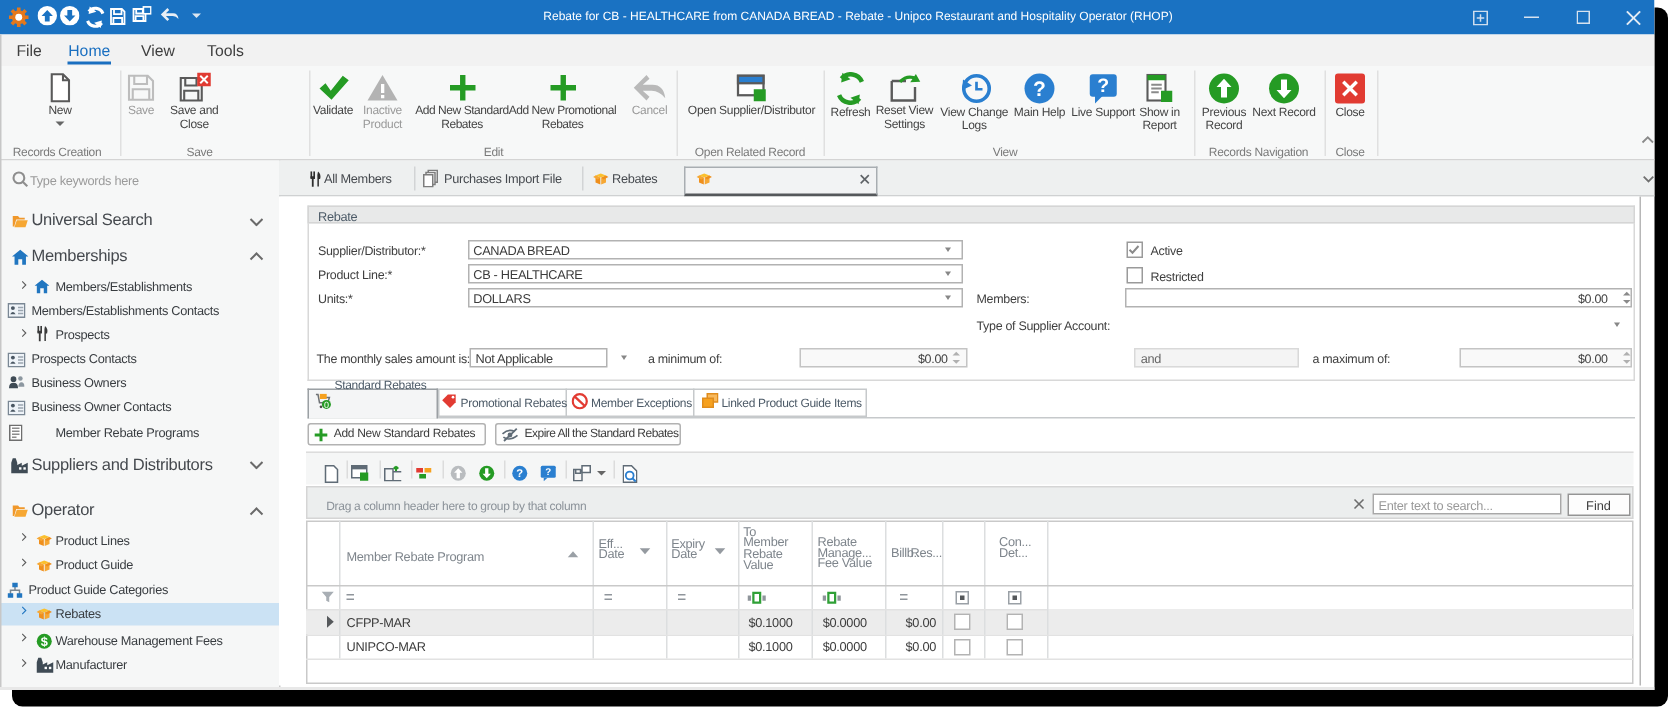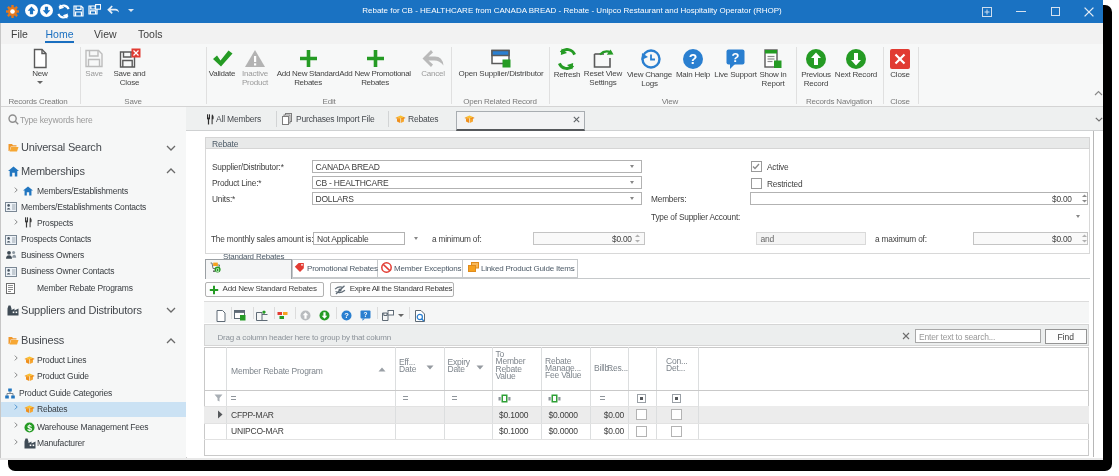--- a/index.html
+++ b/index.html
@@ -403,21 +403,21 @@
         </svg>
       <div class="sb-hdr" style="top:197px;">Suppliers and Distributors</div>
       <svg class="chev" style="left:166px;top:200px" viewBox="0 0 10 6">
           <path d="M1 1 L5 5 L9 1" fill="none" stroke="#6a6a6a" stroke-width="1.3"></path>
         </svg>
 
       <svg class="abs" style="left:8px;top:229px" width="11" height="9" viewBox="0 0 11 9">
           <path d="M0.5 1 H4 L5 2.2 H8.5 V3.4 H2.8 L1.5 8 H0.5 Z" fill="#f0982b"></path>
           <path d="M1.6 8.5 L3.2 3.9 H10.5 L9 8.5 Z" fill="#f6a733"></path>
         </svg>
-      <div class="sb-hdr" style="top:227px;">Business</div>
+      <div class="sb-hdr" style="top:227px;">Operator</div>
       <svg class="chev" style="left:166px;top:231px" viewBox="0 0 10 6">
           <path d="M1 5 L5 1 L9 5" fill="none" stroke="#6a6a6a" stroke-width="1.3"></path>
         </svg>
 
       <svg class="chev" style="left:11px;top:248px" viewBox="0 0 6 10" width="6" height="10">
           <path d="M1 1 L5 5 L1 9" fill="none" stroke="#5a5a5a" stroke-width="1.2"></path>
         </svg>
       <svg class="abs" style="left:24px;top:248px" width="11" height="10" viewBox="0 0 11 10">
           <path d="M2 3 L5.5 4.4 L9 3 L5.5 1.6 Z" fill="#fbc02d"></path>
           <path d="M2 3 V7.6 L5.2 9 V4.5 Z" fill="#ef8f1c"></path>

